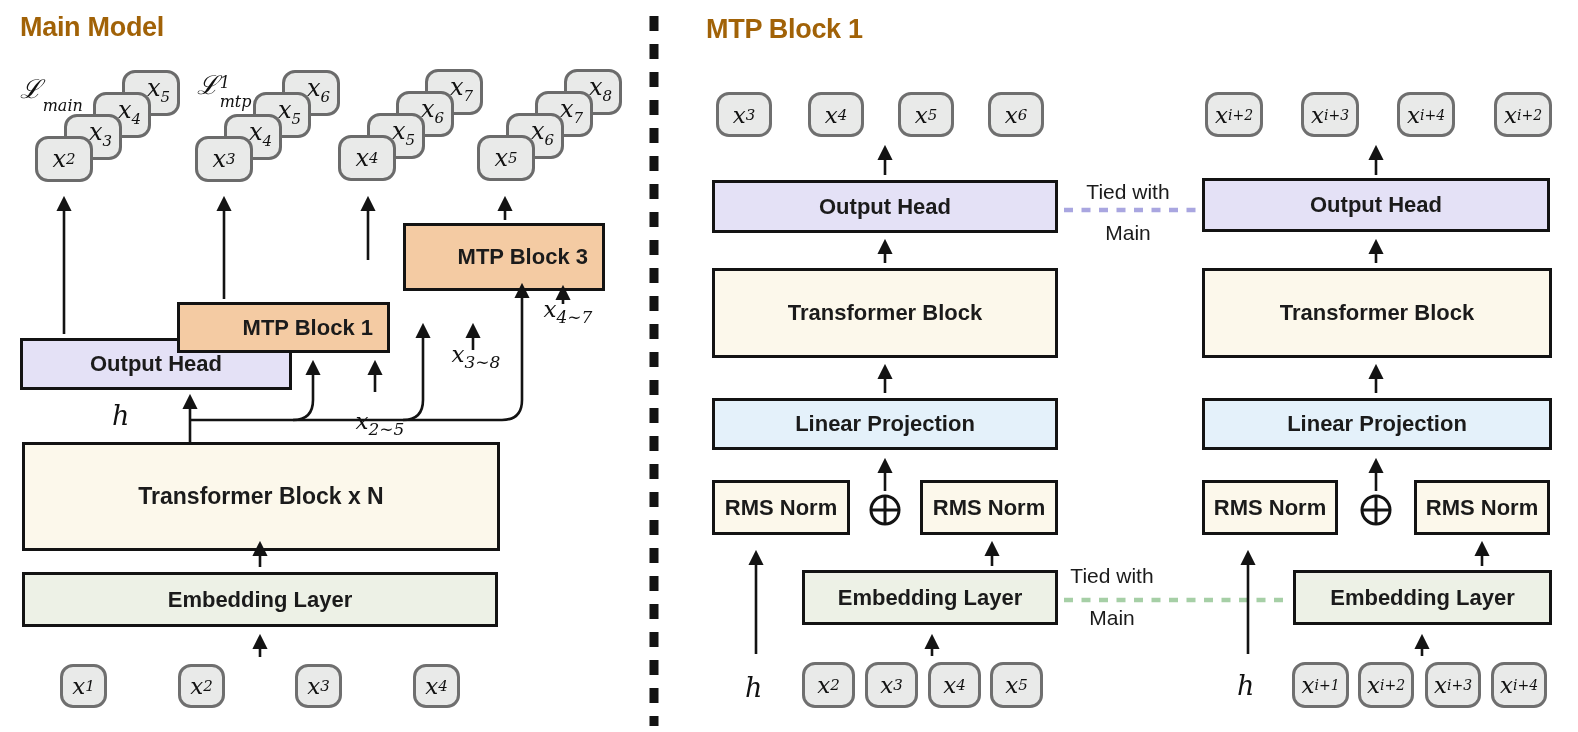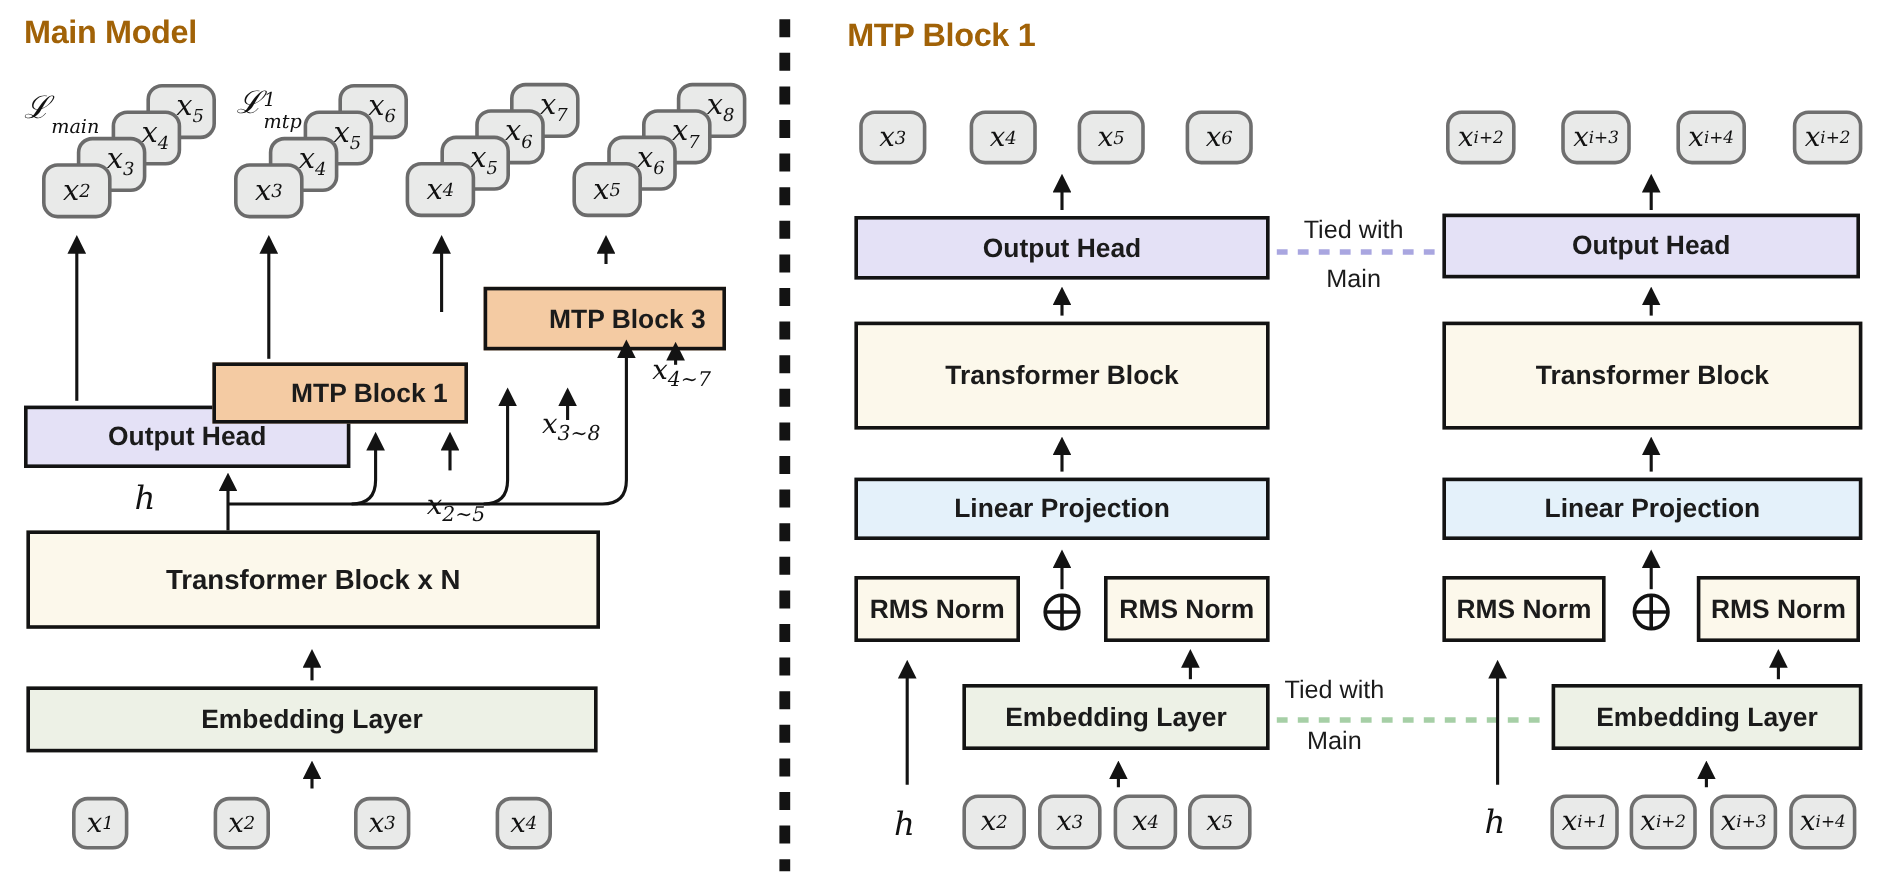--- a/index.html
+++ b/index.html
@@ -116,22 +116,22 @@
     </div>
   <div class="card" style="left:477px;top:135px;">
       <span class="lbl-c">
         <span>x</span>
         <sub>5</sub>
       </span>
     </div>
 
   <div class="box lav" style="left:20px;top:338px;width:272px;height:52px;">Output Head</div>
   <div class="box orn rt" style="left:177px;top:302px;width:213px;height:51px;">MTP Block 1</div>
-  <div class="box orn rt" style="left:403px;top:223px;width:202px;height:53px;margin-top:16px;">MTP Block 3</div>
-  <div class="box crm" style="left:22px;top:442px;width:478px;height:82px;font-size:23px;">Transformer Block x N</div>
+  <div class="box orn rt" style="left:403px;top:223px;width:202px;height:68px;">MTP Block 3</div>
+  <div class="box crm" style="left:22px;top:442px;width:478px;height:109px;font-size:23px;">Transformer Block x N</div>
   <div class="box grn" style="left:22px;top:572px;width:476px;height:55px;">Embedding Layer</div>
 
   <div class="hlbl" style="left:112px;top:400px;">h</div>
   <div class="branchlbl" style="left:344px;top:360px;margin-top:48px;"><span>x</span><sub>2∼5</sub></div>
   <div class="branchlbl" style="left:440px;top:341px;"><span>x</span><sub>3∼8</sub></div>
   <div class="branchlbl" style="left:532px;top:296px;"><span>x</span><sub>4∼7</sub></div>
 
   <div class="tok" style="left:60px;top:664px;width:47px;height:44px;">
       <span>x</span>
       <sub>1</sub>

